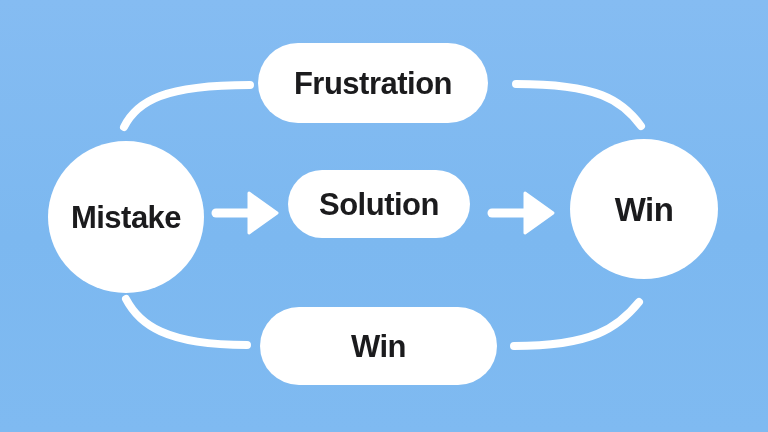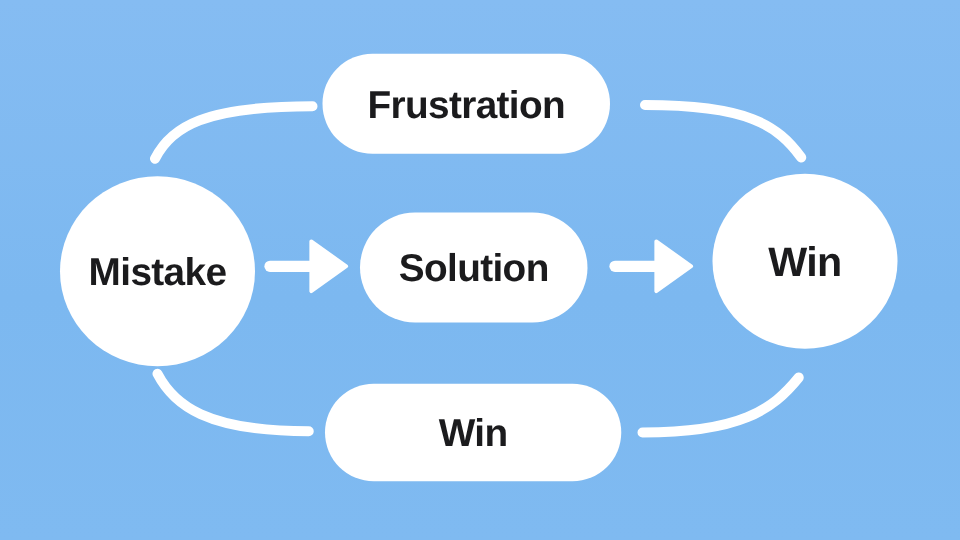--- a/index.html
+++ b/index.html
@@ -56,21 +56,21 @@
     font-size: 31px;
     letter-spacing: -0.5px;
     line-height: 1;
     white-space: nowrap;
   }
   .node.circle { border-radius: 50%; }
   .node.pill   { border-radius: 44px; }
 
   .node-mistake     { left: 48px;  top: 141px; width: 156px; height: 152px; text-align: center; }
   .node-frustration { left: 258px; top: 43px;  width: 230px; height: 80px; justify-content: center;  }
-  .node-solution    { left: 288px; top: 170px; width: 182px; height: 88px;  }
+  .node-solution    { left: 288px; top: 170px; width: 182px; height: 68px;  }
   .node-win-circle  { left: 570px; top: 139px; width: 148px; height: 140px; }
   .node-win-pill    { left: 260px; top: 307px; width: 237px; height: 78px;  }
   .node-win-circle span { font-size: 33px; }
 </style>
 </head>
 <body>
 
 <div class="stage">
 
   <svg class="links" viewBox="0 0 768 432" aria-hidden="true">

